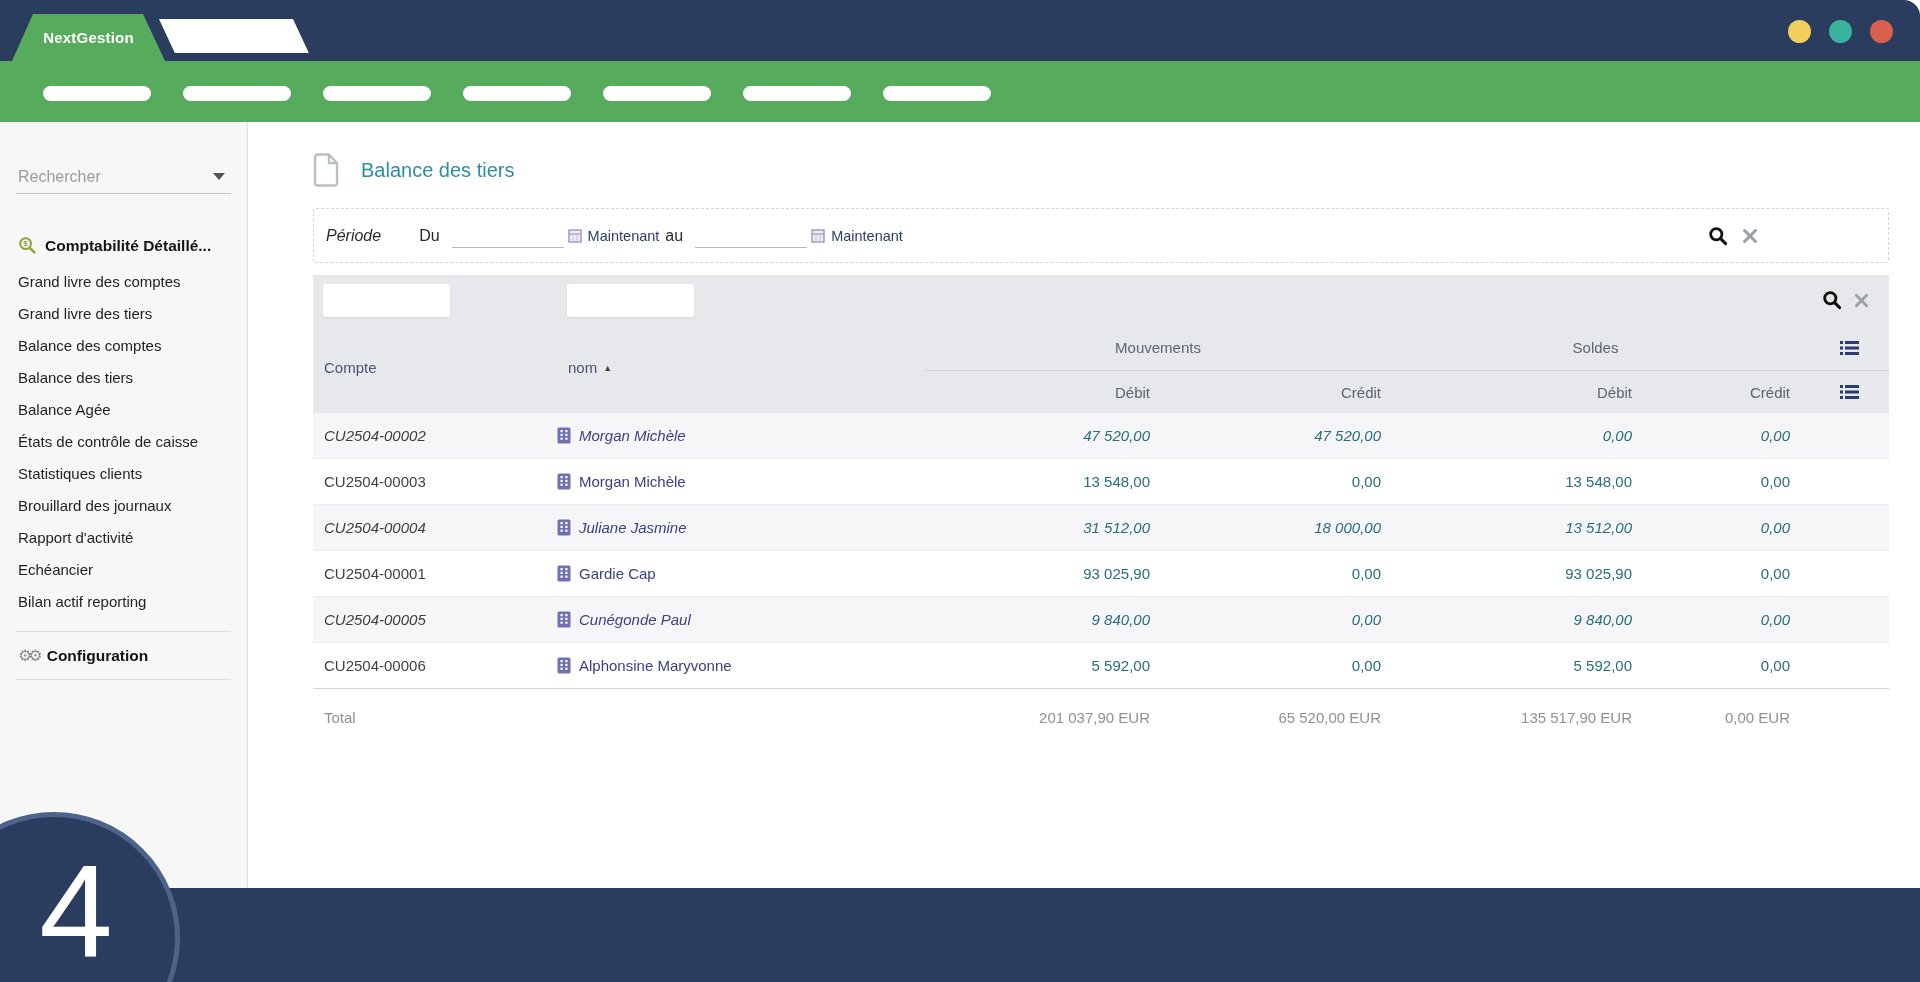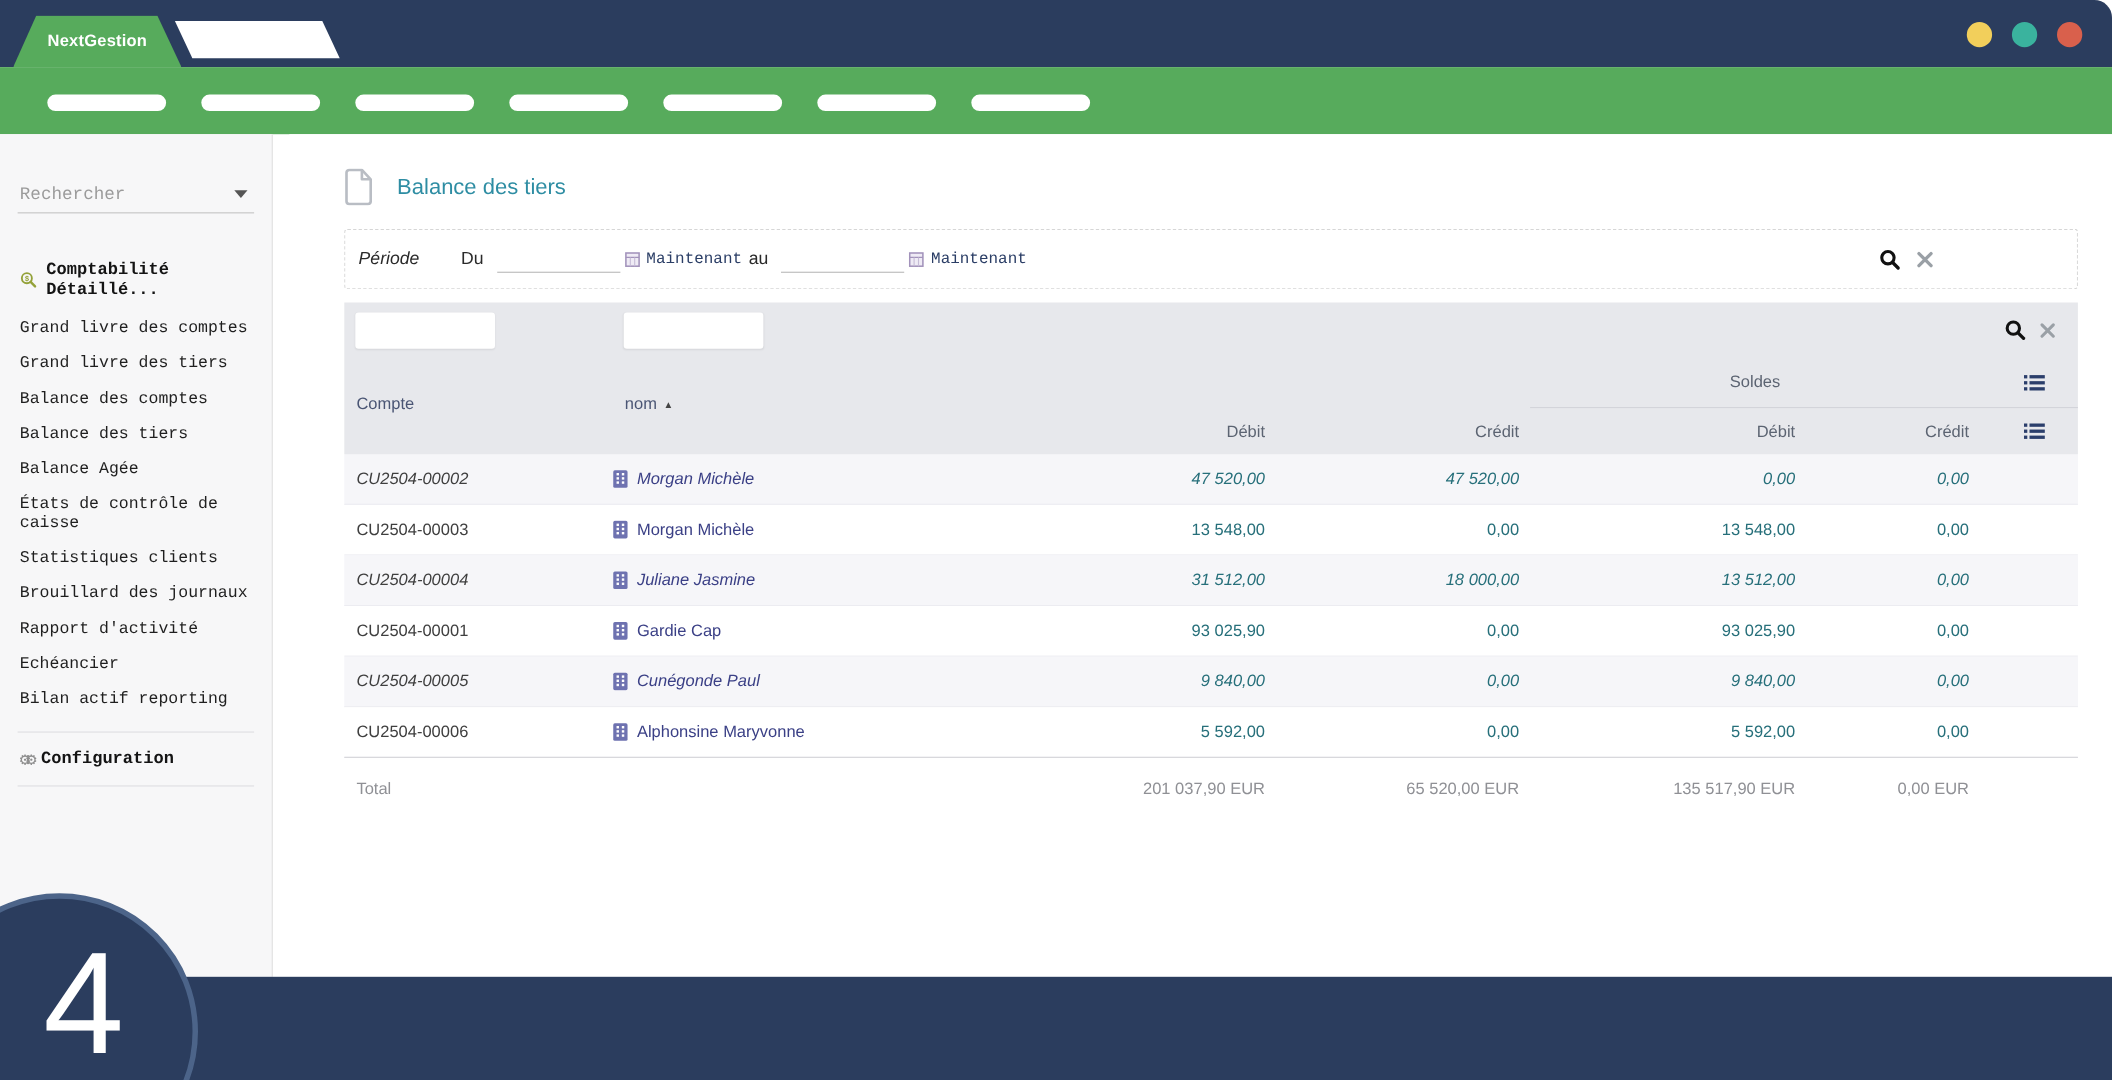--- a/index.html
+++ b/index.html
@@ -19,21 +19,21 @@
   .dots { position:absolute; right:27px; top:20px; display:flex; gap:18px; }
   .dot { width:23px; height:23px; border-radius:50%; }
 
   
   .navbar { position:absolute; left:0; top:61px; width:1920px; height:61px;
     background:#57ab5c; display:flex; align-items:flex-start; padding:25px 0 0 43px; gap:32px; }
   .pill { width:108px; height:15px; background:#fff; border-radius:8px; }
 
   
   .sidebar { position:absolute; left:0; top:122px; width:248px; height:766px;
-    background:#f7f7f8; border-right:1px solid #e0e0e0; padding:38px 16px 0 16px;font-family:Liberation Mono, monospace; }
+    background:#f7f7f8; border-right:1px solid #e0e0e0; padding:38px 16px 0 16px; }
   .search-select { display:flex; align-items:center; justify-content:space-between;
     border-bottom:1px solid #c4c4c4; height:34px; padding:0 6px 0 2px; cursor:pointer; }
   .search-select .ph { color:#9b9b9b; font-size:16px; }
   .tri-down { width:0; height:0; border-left:6px solid transparent; border-right:6px solid transparent;
     border-top:7px solid #555; }
   .side-section { display:flex; align-items:center; gap:8px; margin:42px 0 10px 2px; }
   .side-section .t { font-size:15.5px; font-weight:bold; color:#141414; }
   .side-items { list-style:none; }
   .side-items li { font-size:15px; color:#1f1f1f; padding:7.5px 0 7.5px 2px; cursor:pointer; }
   .side-div { border:0; border-top:1px solid #dedee2; margin:14px 0; }
@@ -55,21 +55,21 @@
     padding:4px 10px 7px 12px; cursor:pointer; }
   .pagesize .v { font-size:18px; color:#16233f; }
 
   
   .period-box { margin:12px 31px 0 50px; height:55px; border:1px dashed #d6d6d6; border-radius:3px;
     display:flex; align-items:center; padding:0 0 0 12px; font-size:16px; color:#2a2a2a; }
   .period-box .lbl { margin-right:38px;font-style:italic; }
   .date-underline { width:112px; height:24px; border-bottom:1px solid #b9b9b9; margin:0 4px 0 12px;
     border-top:none; border-left:none; border-right:none; background:transparent; font-size:14px;
     font-family:"Liberation Sans", sans-serif; }
-  .now-link { color:#2b3e66; font-size:14.5px; margin:0 6px; cursor:pointer; white-space:nowrap;font-family:Liberation Mono, monospace; }
+  .now-link { color:#2b3e66; font-size:14.5px; margin:0 6px; cursor:pointer; white-space:nowrap; }
   .cal-ic { cursor:pointer; }
   .period-icons { margin-left:auto; margin-right:130px; display:flex; align-items:center; gap:14px; }
 
   
   .table-wrap { margin:12px 31px 0 50px; width:1576px;
     --cols:244px 368px 235px 231px 251px 158px 89px; }
   .thead { position:relative; background:#e7e8ec; height:138px; }
   .filter-row { display:grid; grid-template-columns:var(--cols); align-items:center; height:50px; }
   .filter-input { width:127px; height:33px; background:#fff; border:none; border-radius:3px;
     margin-left:10px; box-shadow:0 1px 2px rgba(0,0,0,.08); font-size:14px; padding:0 8px;
@@ -233,20 +233,21 @@
               <line x1="12.6" y1="12.6" x2="17.6" y2="17.6" stroke="#111" stroke-width="3" stroke-linecap="round"></line>
             </svg>
             <svg width="15" height="15" viewBox="0 0 16 16">
               <line x1="2.5" y1="2.5" x2="13.5" y2="13.5" stroke="#9aa0a6" stroke-width="3" stroke-linecap="round"></line>
               <line x1="13.5" y1="2.5" x2="2.5" y2="13.5" stroke="#9aa0a6" stroke-width="3" stroke-linecap="round"></line>
             </svg>
           </div>
         </div>
 
         <div class="group-row">
+          <div class="group-cell g-mouv">Mouvements</div>
           <div class="group-cell g-sold">Soldes</div>
           <div class="g-ic">
             <svg width="19" height="16" viewBox="0 0 19 16">
               <rect x="0" y="1" width="3" height="3" fill="#2b3e6b"></rect>
                 <rect x="5" y="1" width="14" height="3" fill="#2b3e6b"></rect>
               <rect x="0" y="6.5" width="3" height="3" fill="#2b3e6b"></rect>
                 <rect x="5" y="6.5" width="14" height="3" fill="#2b3e6b"></rect>
               <rect x="0" y="12" width="3" height="3" fill="#2b3e6b"></rect>
                 <rect x="5" y="12" width="14" height="3" fill="#2b3e6b"></rect>
             </svg>

